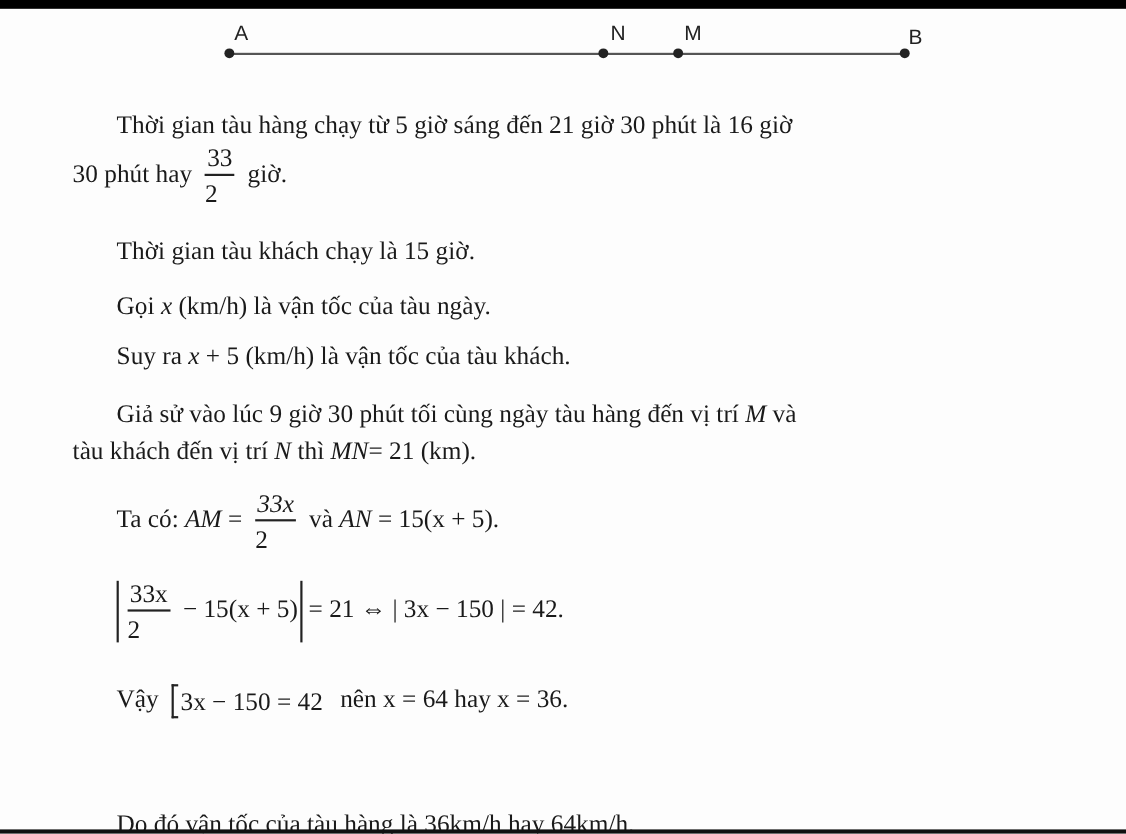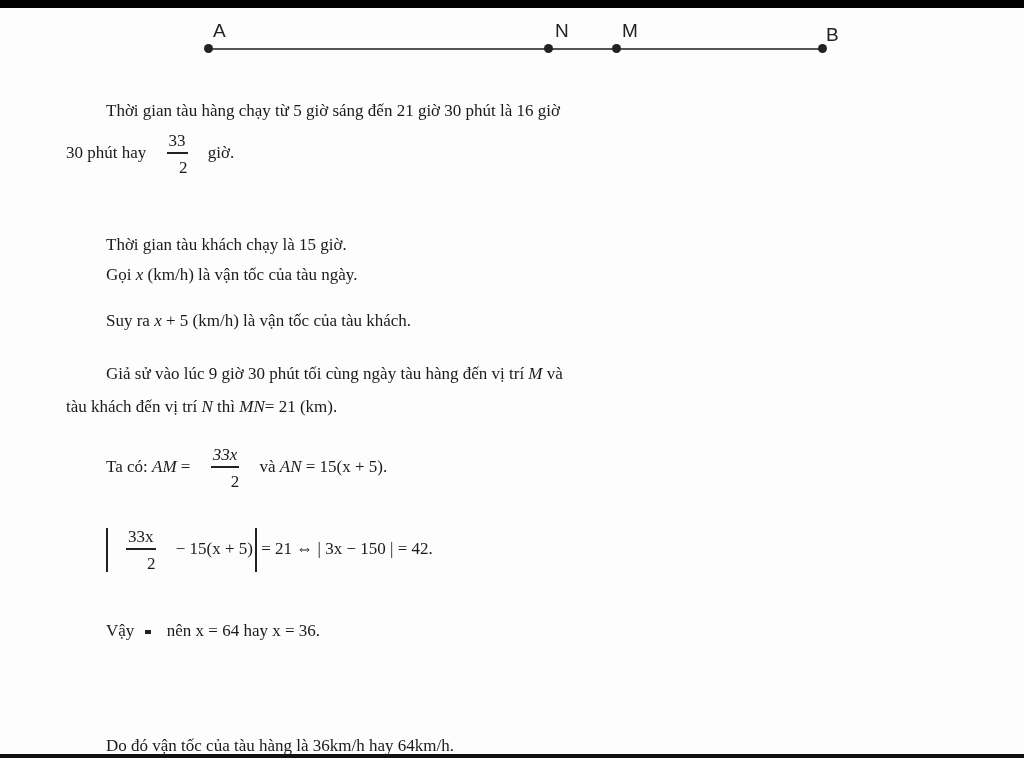--- a/index.html
+++ b/index.html
@@ -7,23 +7,23 @@
       width: 1024px; height: 758px; position: relative; overflow: hidden;
       background: #fdfdfd; color: #1a1a1a;
       font-family: "Liberation Serif", "DejaVu Serif", serif;
     }
     .top-bar { position: absolute; left: 0; top: 0; width: 1024px; height: 8px; background: #000; }
     .bottom-bar { position: absolute; left: 0; top: 754px; width: 1024px; height: 4px; background: #111; }
     .diagram { position: absolute; left: 0; top: 8px; width: 1024px; height: 60px; }
     .seg-line { position: absolute; top: 40px; height: 2px; background: #555; }
     .pt { position: absolute; top: 36px; width: 9px; height: 9px; border-radius: 50%; background: #222; }
     .pt-label { position: absolute; top: 12px; font-family: "Liberation Sans", sans-serif; font-size: 19px; color: #222; }
-    .line { position: absolute; font-size: 17px; white-space: nowrap; line-height: 1; }
+    .line { position: absolute; font-size: 23px; white-space: nowrap; line-height: 1; }
     i.v { font-style: italic; }
-    .frac { display: inline-block; vertical-align: middle; text-align: right; margin: 0 16px; }
+    .frac { display: inline-block; vertical-align: middle; text-align: left; margin: 0 6px; }
     .frac .num { display: block; padding: 0 2px 3px; border-bottom: 2px solid #222; }
     .frac .den { display: block; padding-top: 5px; }
     .abs { display: inline-block; vertical-align: middle; border-left: 2px solid #222; border-right: 2px solid #222; padding: 0 2px; }
     .sys { display: inline-block; vertical-align: middle; border-left: 2px solid #222; padding-left: 6px; position: relative; margin: 0 10px 0 6px; }
     .sys:before, .sys:after { content: ""; position: absolute; left: -2px; width: 6px; height: 2px; background: #222; }
     .sys:before { top: 0; } .sys:after { bottom: 0; }
     .sys span { display: block; padding: 4px 0; }
   </style>
 </head>
 <body>
@@ -47,21 +47,21 @@
 </div>
 <div class="line" style="left:66px;top:132px;">
   <span>30 phút hay</span>
   <span class="frac">
     <span class="num">33</span>
     <span class="den">2</span>
   </span>
   <span>giờ.</span>
 </div>
 
-<div class="line" style="left:106px;top:236px;">
+<div class="line" style="left:106px;top:216px;">
   <span>Thời gian tàu khách chạy là 15 giờ.</span>
 </div>
 
 <div class="line" style="left:106px;top:266px;">
   <span>Gọi</span>
   <i class="v">x</i>
   <span>(km/h) là vận tốc của tàu ngày.</span>
 </div>
 
 <div class="line" style="left:106px;top:312px;">
@@ -102,20 +102,21 @@
       <span class="den">2</span>
     </span>
     <span>− 15(x + 5)</span>
   </span>
   <span>= 21 ⇔ | 3x − 150 | = 42.</span>
 </div>
 
 <div class="line" style="left:106px;top:622px;">
   <span>Vậy</span>
   <span class="sys">
+    <span>3x − 150 = 42</span>
   </span>
   <span>nên x = 64 hay x = 36.</span>
 </div>
 
 <div class="line" style="left:106px;top:722px;margin-top:15px;">
   <span>Do đó vận tốc của tàu hàng là 36km/h hay 64km/h.</span>
 </div>
 
 <div class="bottom-bar"></div>
 

